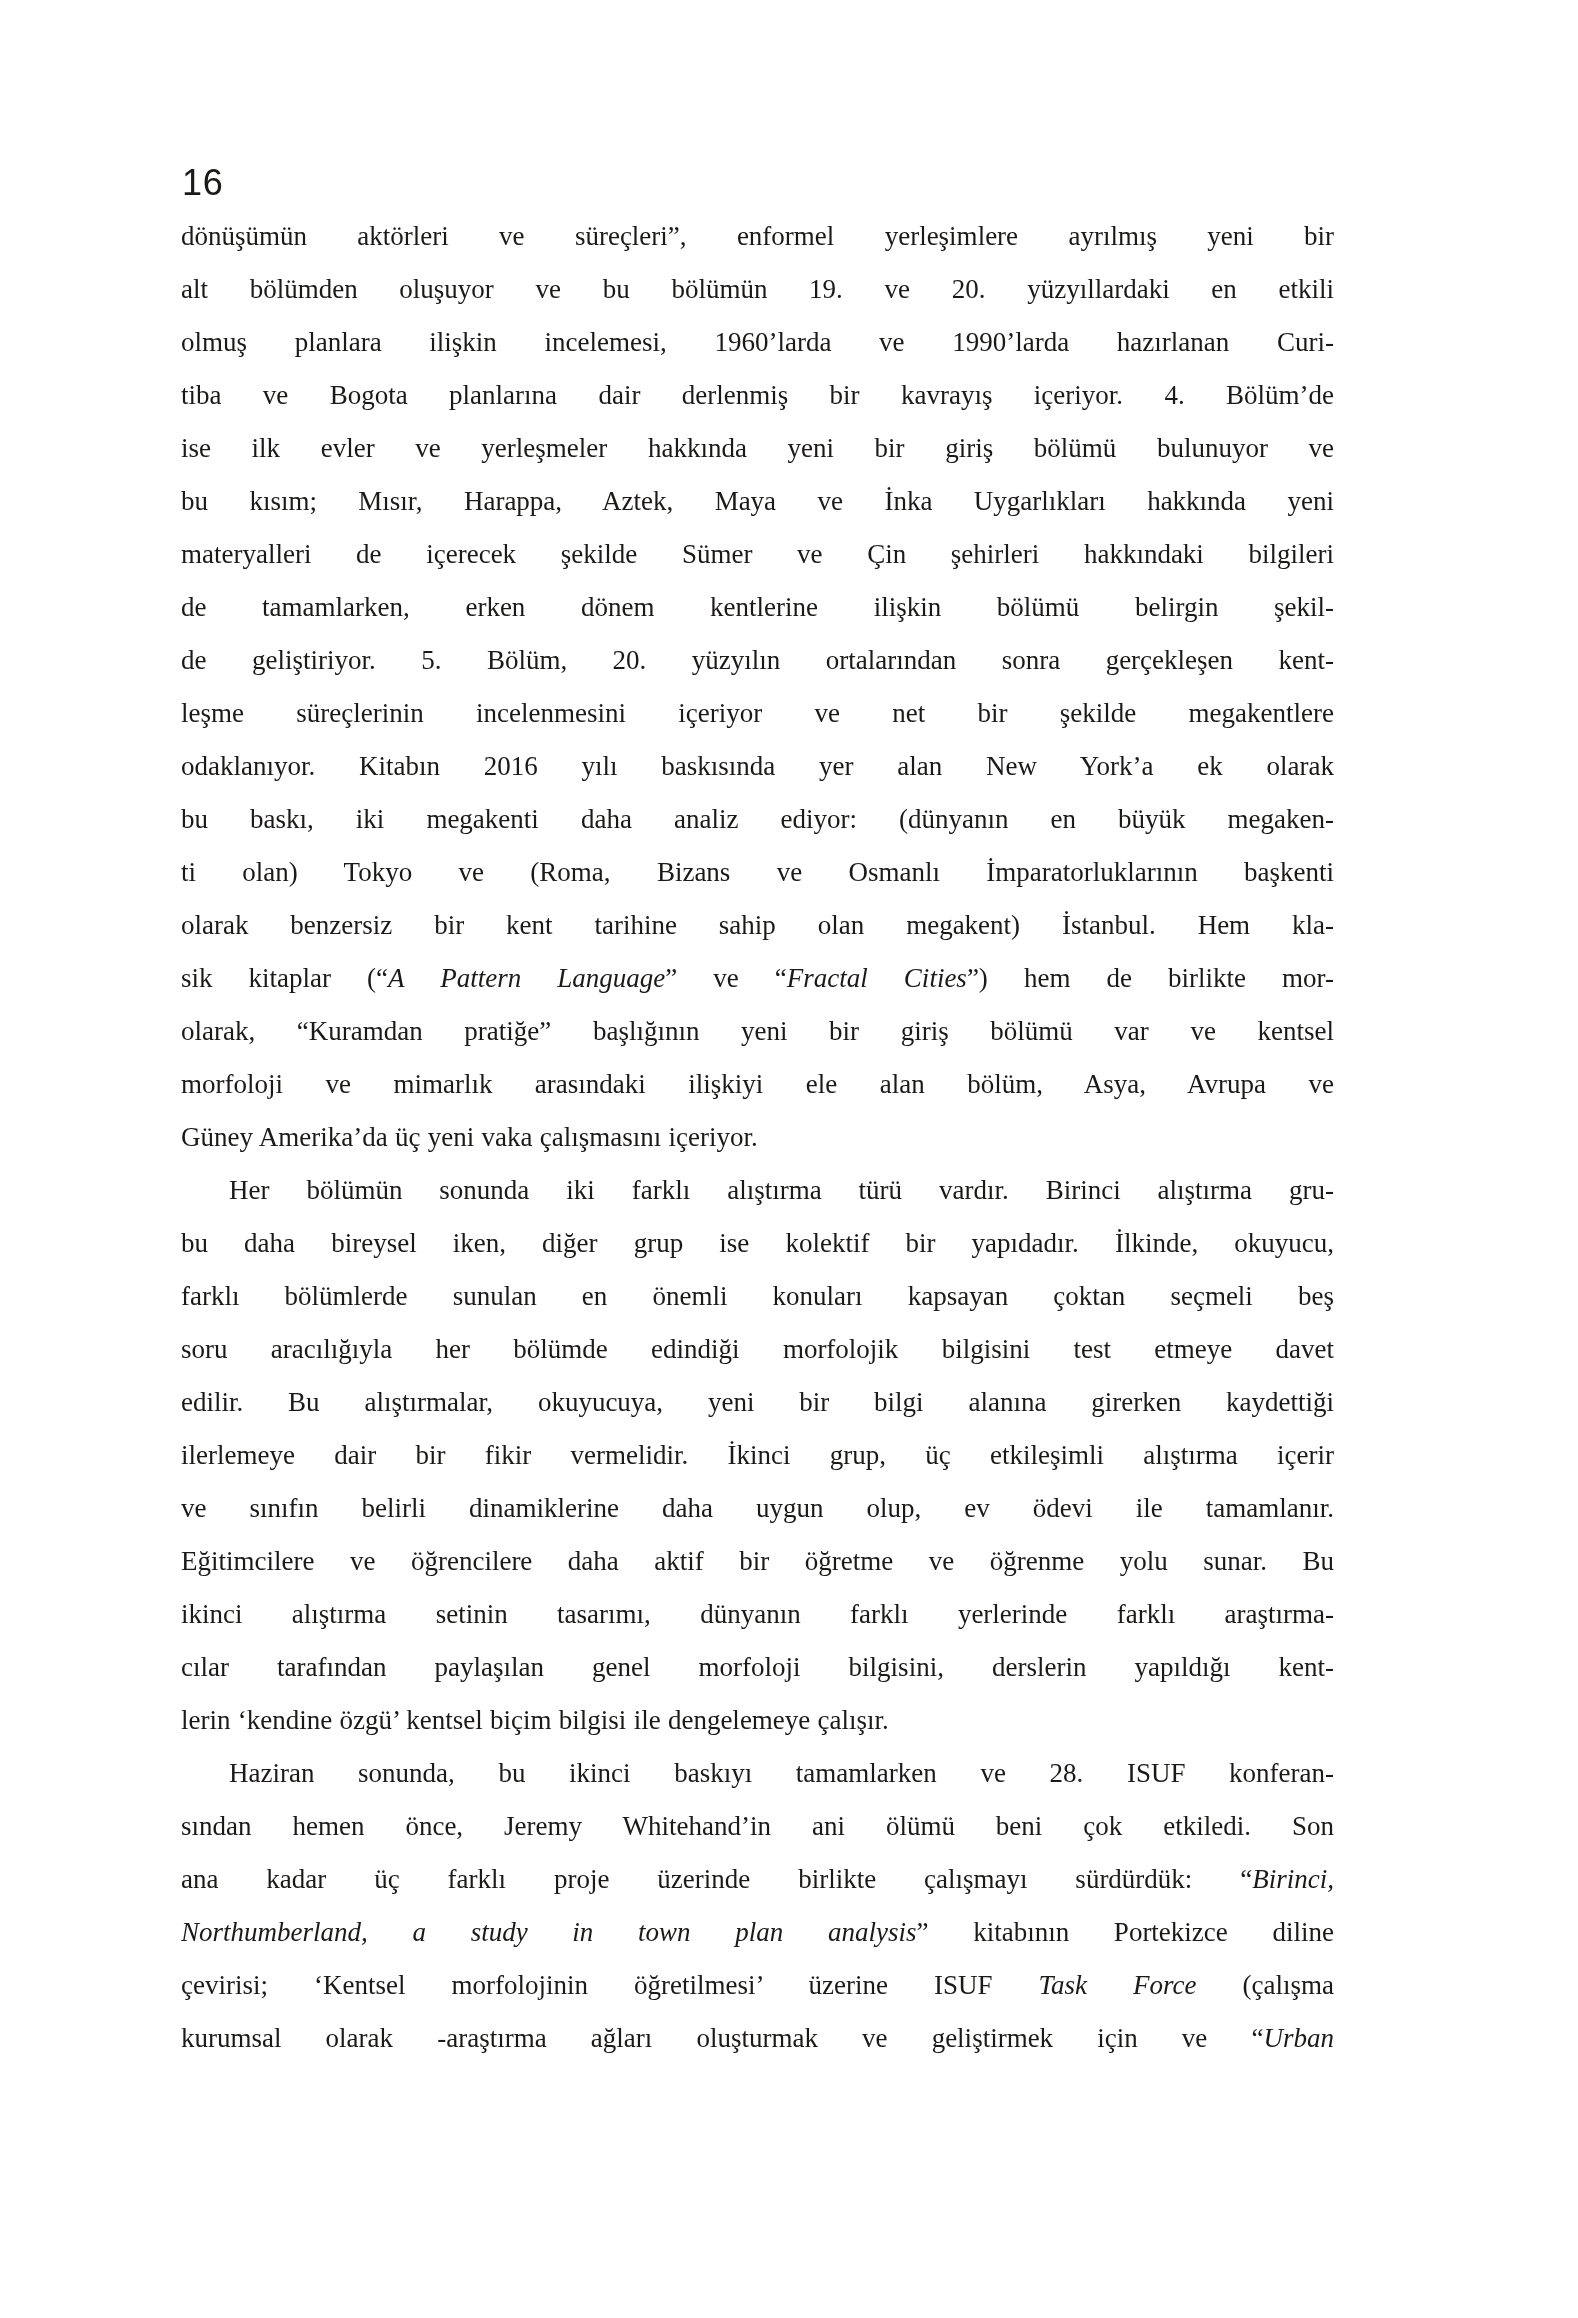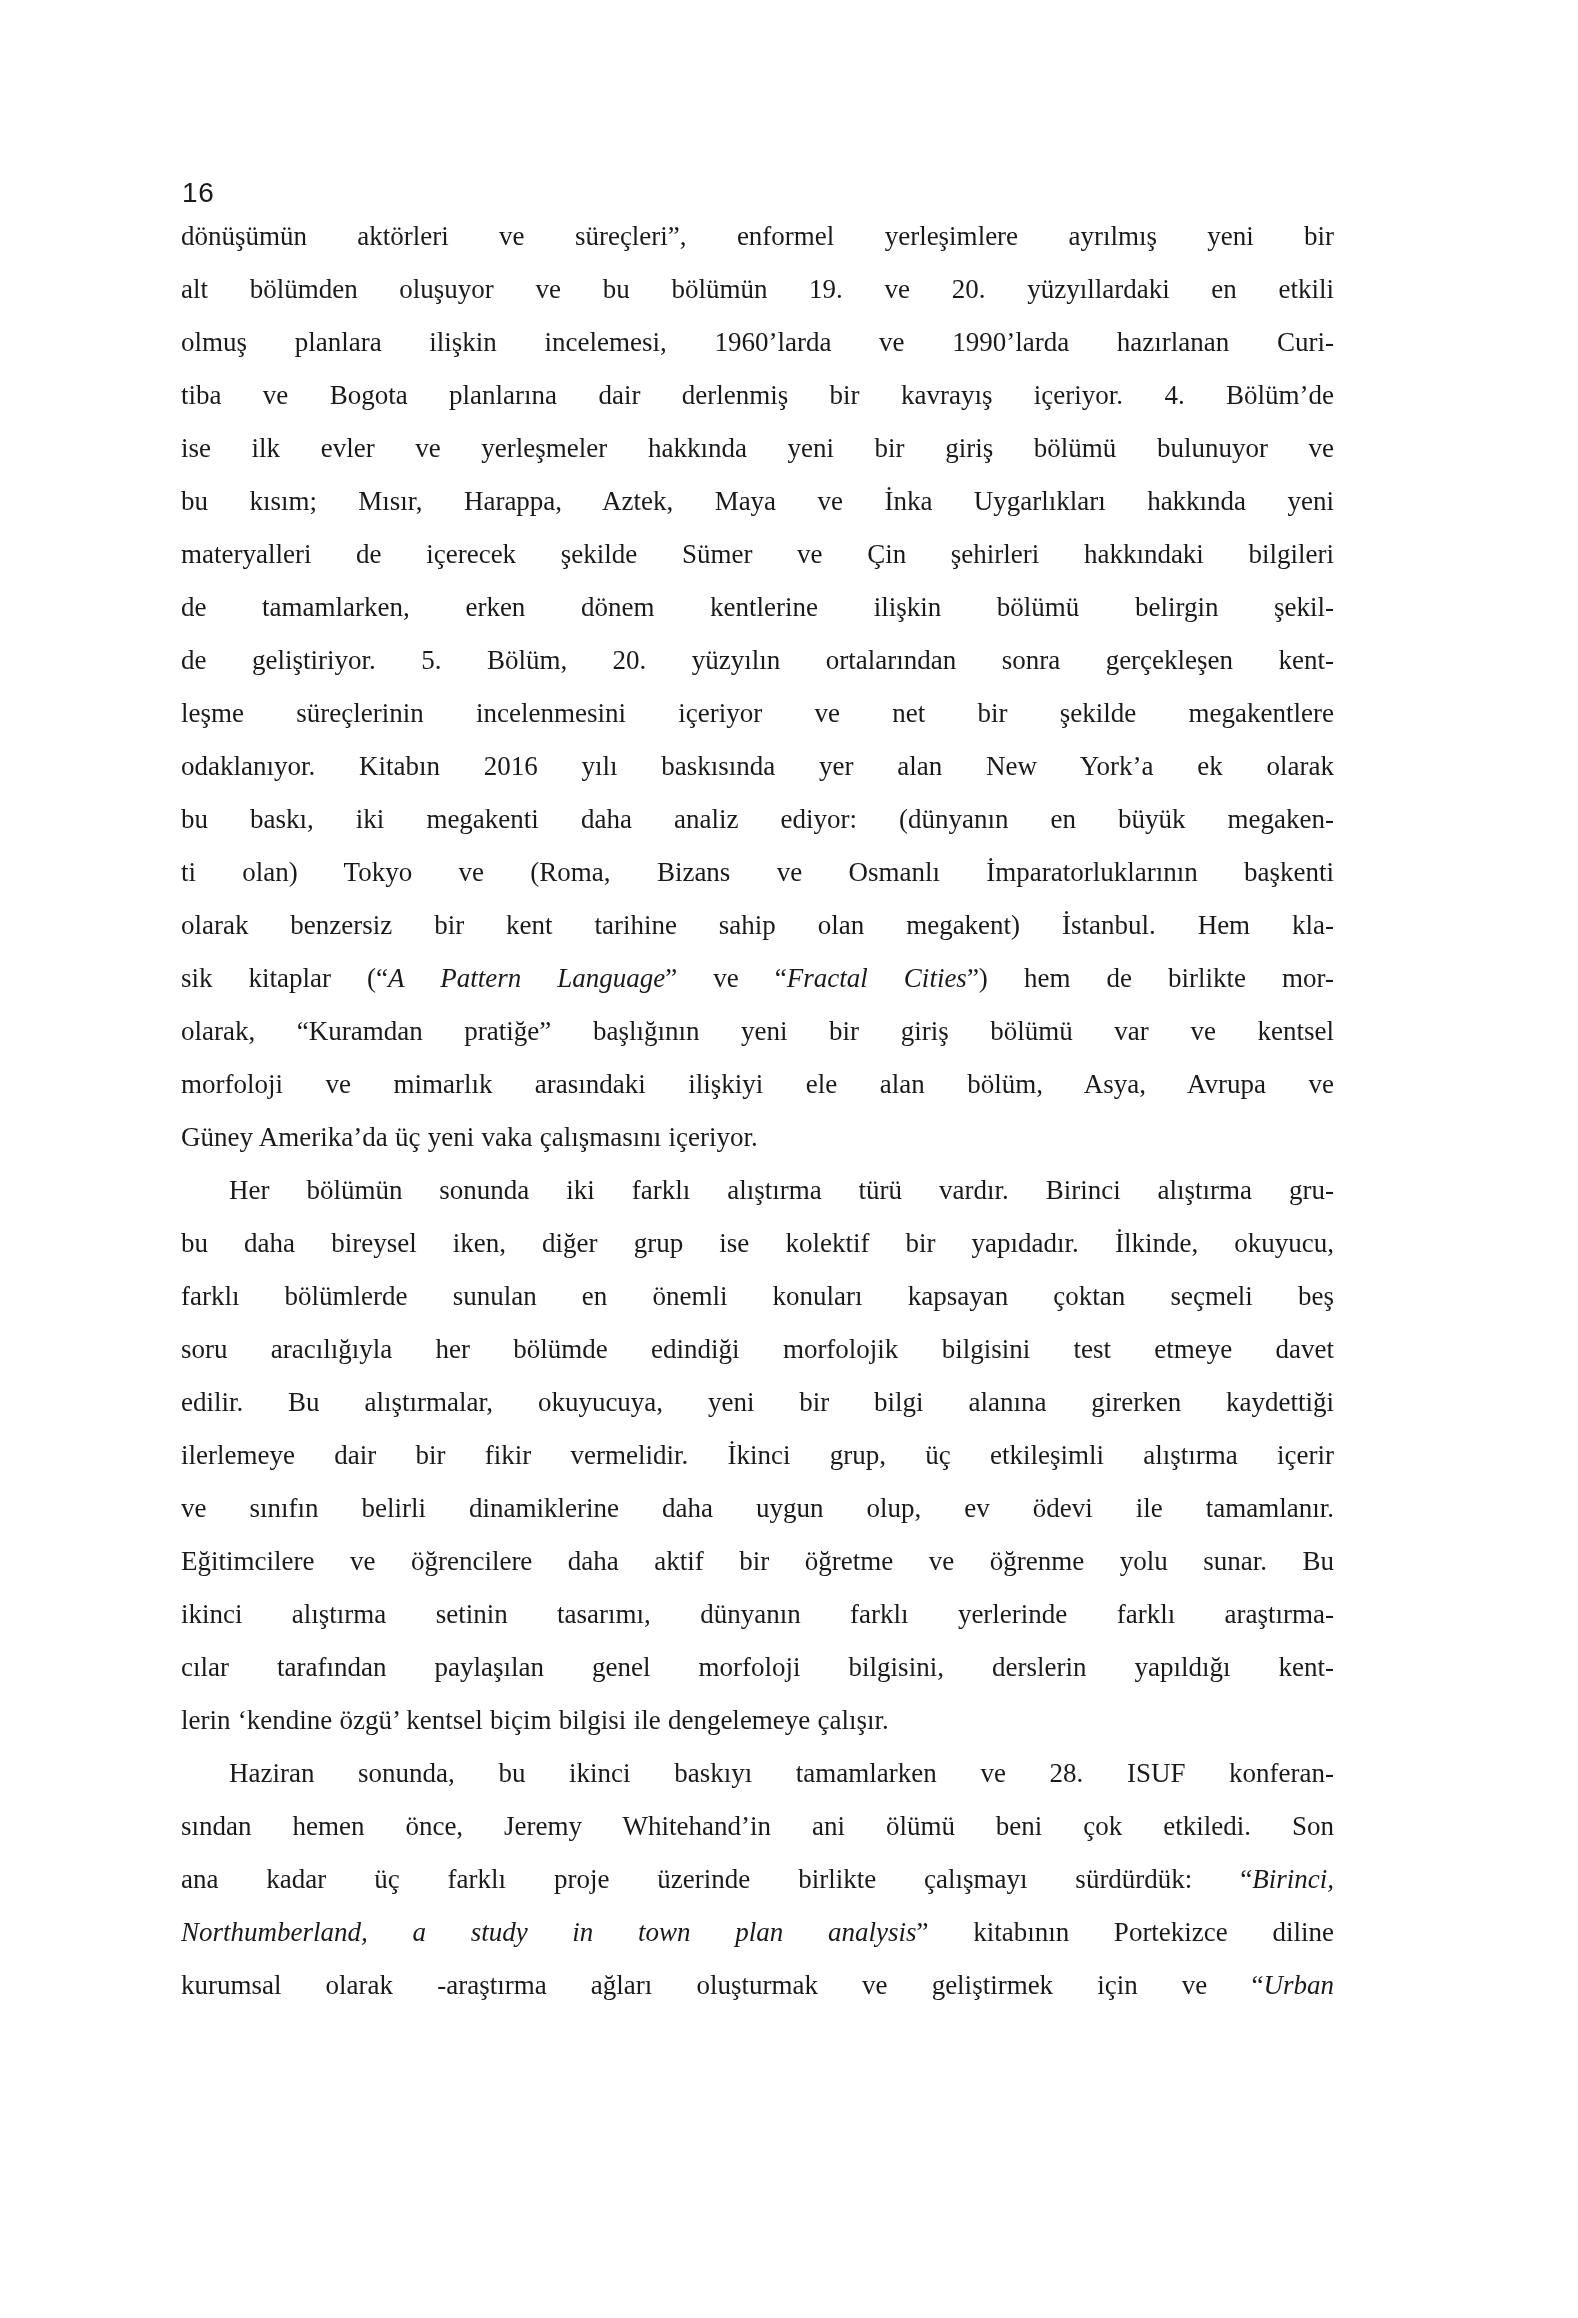--- a/index.html
+++ b/index.html
@@ -11,23 +11,23 @@
     height: 2319px;
     position: relative;
     background: #ffffff;
     font-family: "Liberation Serif", "DejaVu Serif", serif;
     color: #1b1a18;
     overflow: hidden;
   }
   .page-number {
     position: absolute;
     left: 182px;
-    top: 174px;
+    top: 164px;
     font-family: "Liberation Sans", "DejaVu Sans", sans-serif;
-    font-size: 28px;
+    font-size: 36px;
     line-height: 37px;
     letter-spacing: 0.8px;
     color: #1b1a18;
     text-align: center;
   }
   .text-col {
     position: absolute;
     left: 181px;
     top: 210px;
     width: 1153px;
@@ -92,16 +92,17 @@
       <div class="line"><span class="">Eğitimcilere ve öğrencilere daha aktif bir öğretme ve öğrenme yolu sunar. Bu</span></div>
       <div class="line"><span class="">ikinci alıştırma setinin tasarımı, dünyanın farklı yerlerinde farklı araştırma-</span></div>
       <div class="line"><span class="">cılar tarafından paylaşılan genel morfoloji bilgisini, derslerin yapıldığı kent-</span></div>
       <div class="line para-last"><span class="">lerin ‘kendine özgü’ kentsel biçim bilgisi ile dengelemeye çalışır.</span></div>
     </div>
     <div class="paragraph">
       <div class="line indent"><span class="">Haziran sonunda, bu ikinci baskıyı tamamlarken ve 28. ISUF konferan-</span></div>
       <div class="line"><span class="">sından hemen önce, Jeremy Whitehand’in ani ölümü beni çok etkiledi. Son</span></div>
       <div class="line"><span class="">ana kadar üç farklı proje üzerinde birlikte çalışmayı sürdürdük: “</span><span class="it">Birinci,</span></div>
       <div class="line"><span class="it">Northumberland, a study in town plan analysis</span><span class="">” kitabının Portekizce diline</span></div>
+      <div class="line"><span class="">çevirisi; ‘Kentsel morfolojinin öğretilmesi’ üzerine ISUF </span><span class="it">Task Force</span><span class=""> (çalışma</span></div>
       <div class="line"><span class="">kurumsal olarak -araştırma ağları oluşturmak ve geliştirmek için ve “</span><span class="it">Urban</span></div>
     </div>
   </div>
 
 
 </body></html>

